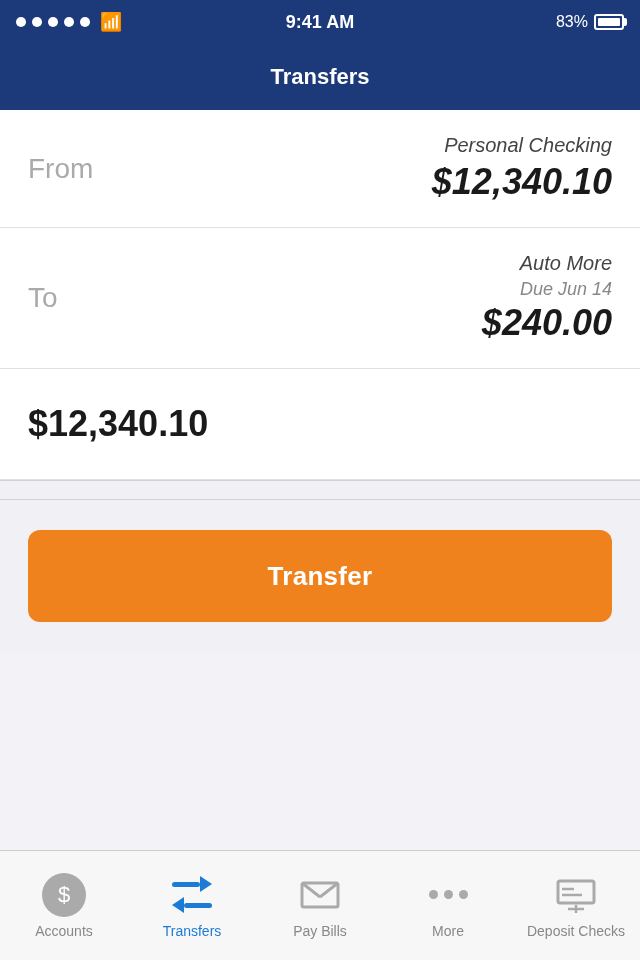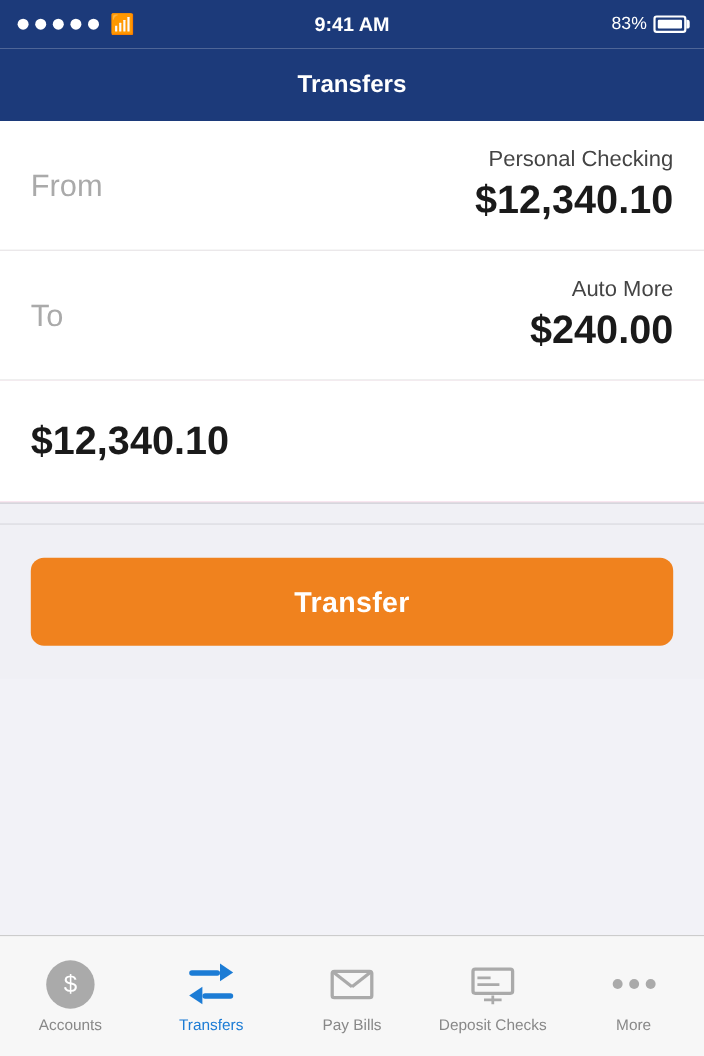--- a/index.html
+++ b/index.html
@@ -117,20 +117,21 @@
       border-bottom: 1px solid #e0e0e0;
       min-height: 100px;
     }
     .row-label {
       font-size: 28px;
       color: #aaaaaa;
       font-weight: 300;
     }
     .row-value {
       text-align: right;
+      font-style: italic;
     }
     .row-value-title {
       font-size: 20px;
       color: #444444;
       font-weight: 400;
       display: block;
       margin-bottom: 4px;
     }
     .row-value-subtitle {
       font-size: 18px;
@@ -173,21 +174,21 @@
       border-bottom: 1px solid #d0d0d8;
     }
 
     
     .transfer-btn-section {
       padding: 30px 28px;
       background: #f0f0f5;
     }
     .transfer-button {
       width: 100%;
-      height: 80px;
+      height: 92px;
       background: #f0821e;
       border: none;
       border-radius: 12px;
       color: white;
       font-size: 26px;
       font-weight: 600;
       cursor: pointer;
       letter-spacing: 0.3px;
     }
 
@@ -321,20 +322,21 @@
     <div class="row-value">
       <span class="row-value-title">Personal Checking</span>
       <span class="row-value-amount">$12,340.10</span>
     </div>
   </div>
 
   <div class="form-row">
     <span class="row-label">To</span>
     <div class="row-value">
       <span class="row-value-title">Auto More</span>
+      <span class="row-value-subtitle">Due Jun 14</span>
       <span class="row-value-amount">$240.00</span>
     </div>
   </div>
 
   <div class="amount-row">
     <span class="amount-value">$12,340.10</span>
   </div>
 
 </div>
 
@@ -376,35 +378,35 @@
         <rect x="4" y="10" width="36" height="24" rx="2" fill="none" stroke="#aaaaaa" stroke-width="3"></rect>
         <line x1="4" y1="10" x2="22" y2="24" stroke="#aaaaaa" stroke-width="3"></line>
         <line x1="40" y1="10" x2="22" y2="24" stroke="#aaaaaa" stroke-width="3"></line>
       </svg>
     </div>
     <span class="nav-label">Pay Bills</span>
   </div>
 
   <div class="nav-item">
     <div class="nav-icon">
+      <div class="icon-more">
+        <div class="dot-more"></div>
+        <div class="dot-more"></div>
+        <div class="dot-more"></div>
+      </div>
+    </div>
+    <span class="nav-label">More</span>
+  </div>
+
+  <div class="nav-item">
+    <div class="nav-icon">
       <svg width="44" height="44" viewBox="0 0 44 44">
         <rect x="4" y="8" width="36" height="22" rx="2" fill="none" stroke="#aaaaaa" stroke-width="3"></rect>
         <line x1="8" y1="16" x2="20" y2="16" stroke="#aaaaaa" stroke-width="2.5"></line>
         <line x1="8" y1="22" x2="28" y2="22" stroke="#aaaaaa" stroke-width="2.5"></line>
         <line x1="22" y1="32" x2="22" y2="40" stroke="#aaaaaa" stroke-width="2.5"></line>
         <line x1="14" y1="36" x2="30" y2="36" stroke="#aaaaaa" stroke-width="2.5"></line>
       </svg>
     </div>
     <span class="nav-label">Deposit Checks</span>
   </div>
 
-  <div class="nav-item">
-    <div class="nav-icon">
-      <div class="icon-more">
-        <div class="dot-more"></div>
-        <div class="dot-more"></div>
-        <div class="dot-more"></div>
-      </div>
-    </div>
-    <span class="nav-label">More</span>
-  </div>
-
 </div>
 
 </body></html>

